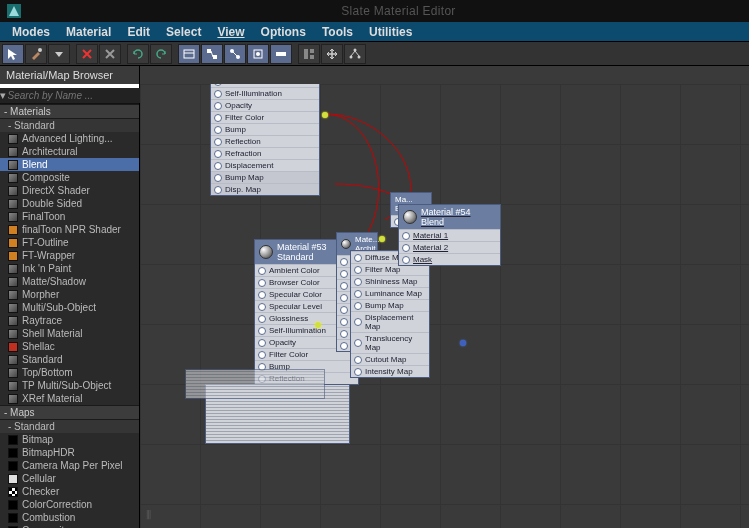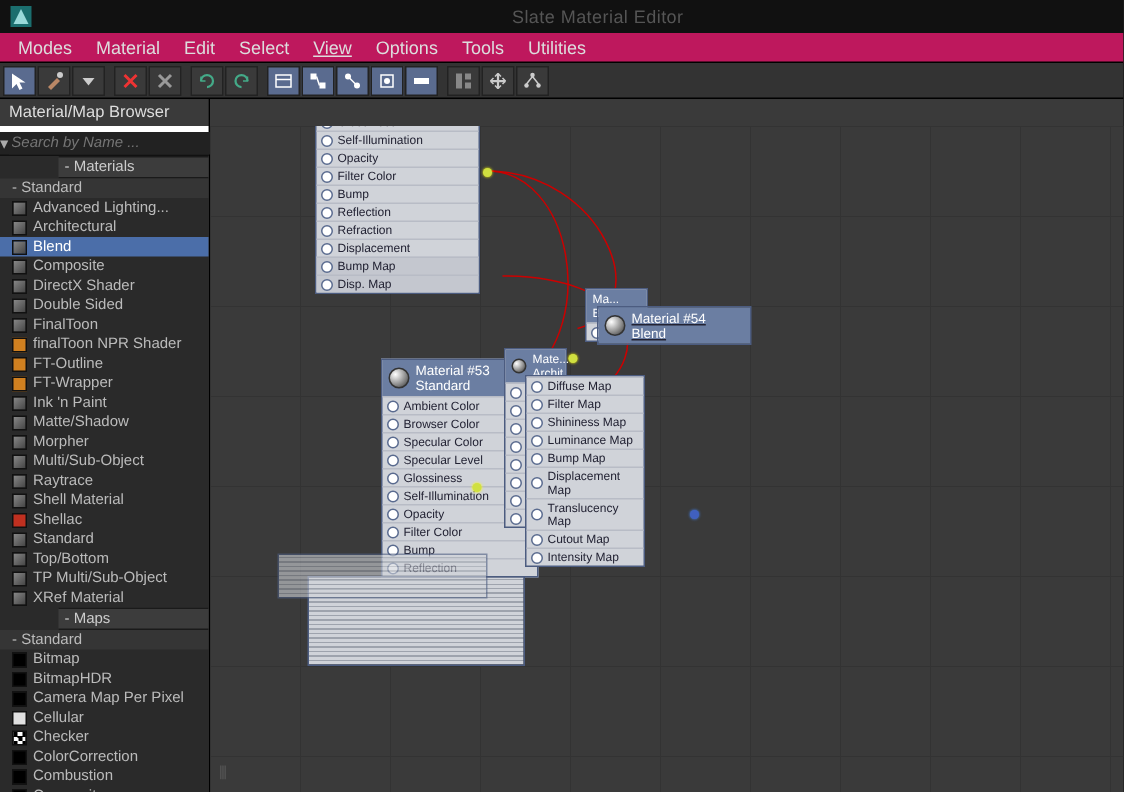--- a/index.html
+++ b/index.html
@@ -1,36 +1,36 @@
 <!DOCTYPE html>
 <html><head>
 <meta charset="utf-8">
 <style>
   * { box-sizing: border-box; margin: 0; padding: 0; font-family: "Segoe UI", Tahoma, sans-serif; user-select: none; }
   body { background: #000; width: 749px; height: 528px; overflow: hidden; color: #c8c8c8; font-size: 11px; }
   .titlebar { height: 22px; background: #111; display: flex; align-items: center; gap: 20px; }
   .app-icon { width: 16px; height: 16px; margin: 0 6px; display: inline-block; }
   .app-icon svg { width: 16px; height: 16px; }
   .title { flex: 1; text-align: center; color: #555; font-size: 12px; letter-spacing: .3px; }
-  .menubar { height: 20px; background: #be185d; display: flex; align-items: center; padding: 0 4px; gap: 0; border-bottom: 1px solid #000; }
+  .menubar { height: 20px; background: #0c4a6e; display: flex; align-items: center; padding: 0 4px; gap: 0; border-bottom: 1px solid #000; font-weight: bold; }
   .menubar span { padding: 2px 8px; color: #ddd; font-size: 12px; }
   .menubar span.hl { text-decoration: underline; }
   .toolbar { height: 24px; background: #333; display: flex; align-items: center; padding: 0 2px; gap: 1px; border-bottom: 1px solid #000; }
   .tbtn { width: 22px; height: 20px; display: flex; align-items: center; justify-content: center; background: #3a3a3a; border: 1px solid #222; }
   .tbtn.sel { background: #5a6b8f; }
   .tbtn svg { width: 14px; height: 14px; }
   .tsep { width: 4px; }
   .workspace { display: flex; height: calc(528px - 22px - 20px - 24px); }
   .sidebar { width: 140px; background: #2a2a2a; display: flex; flex-direction: column; border-right: 1px solid #000; }
   .side-header { background: #3a3a3a; color: #ddd; font-size: 11px; padding: 3px 6px; border-bottom: 4px solid #ffffff; }
   .search-row { display: flex; align-items: center; background: #222; border-bottom: 1px solid #111; }
   .search-row .chev { width: 12px; text-align: center; color: #aaa; }
   .search-row input { flex: 1; background: #222; border: 0; color: #999; font-size: 10px; padding: 2px 2px; outline: none; font-style: italic; }
   .tree { flex: 1; overflow: auto; background: #2a2a2a; }
-  .group-head { background: #3c3c3c; color: #ccc; font-size: 10px; padding: 1px 4px; border-top: 1px solid #1a1a1a; border-bottom: 1px solid #1a1a1a; margin-left: 39px; }
+  .group-head { background: #3c3c3c; color: #ccc; font-size: 10px; padding: 1px 4px; border-top: 1px solid #1a1a1a; border-bottom: 1px solid #1a1a1a; }
   .sub-head { background: #353535; color: #bbb; font-size: 10px; padding: 1px 8px; }
   .li { display: flex; align-items: center; padding: 1px 8px; font-size: 10px; color: #bbb; white-space: nowrap; overflow: hidden; text-overflow: ellipsis; }
   .li.sel { background: #4b6ea9; color: #fff; }
   .li .sw { width: 10px; height: 10px; margin-right: 4px; flex-shrink: 0; border: 1px solid #111; }
   .sw-gray { background: linear-gradient(135deg,#888,#444); }
   .sw-org { background: #d08020; }
   .sw-blk { background: #000; }
   .sw-wht { background: #e0e0e0; }
   .sw-chk { background: conic-gradient(#fff 0 25%,#000 0 50%,#fff 0 75%,#000 0); background-size: 6px 6px; }
   .sw-red { background: #c03020; }
@@ -516,20 +516,34 @@
       </div>
 
       <div class="node" style="left:258px; top:120px; width:103px;text-decoration:underline;">
         <div class="node-head">
           <span class="ball"></span>
           <div>
             <div>Material #54</div>
             <div>Blend</div>
           </div>
         </div>
+        <div id="n54rows">
+            <div class="node-row">
+              <span class="port"></span>
+              <span>Material 1</span>
+            </div>
+            <div class="node-row">
+              <span class="port"></span>
+              <span>Material 2</span>
+            </div>
+            <div class="node-row">
+              <span class="port"></span>
+              <span>Mask</span>
+            </div>
+          </div>
       </div>
 
       <div class="footer-strip" style="left:65px; top:300px; width:145px; height:60px;"></div>
       <div class="footer-strip" style="left:45px; top:285px; width:140px; height:30px; opacity:.6"></div>
 
       <div class="dot y" style="left:182px; top:28px;"></div>
       <div class="dot y" style="left:239px; top:152px;"></div>
       <div class="dot y" style="left:175px; top:238px;"></div>
       <div class="dot b" style="left:320px; top:256px;"></div>
 

